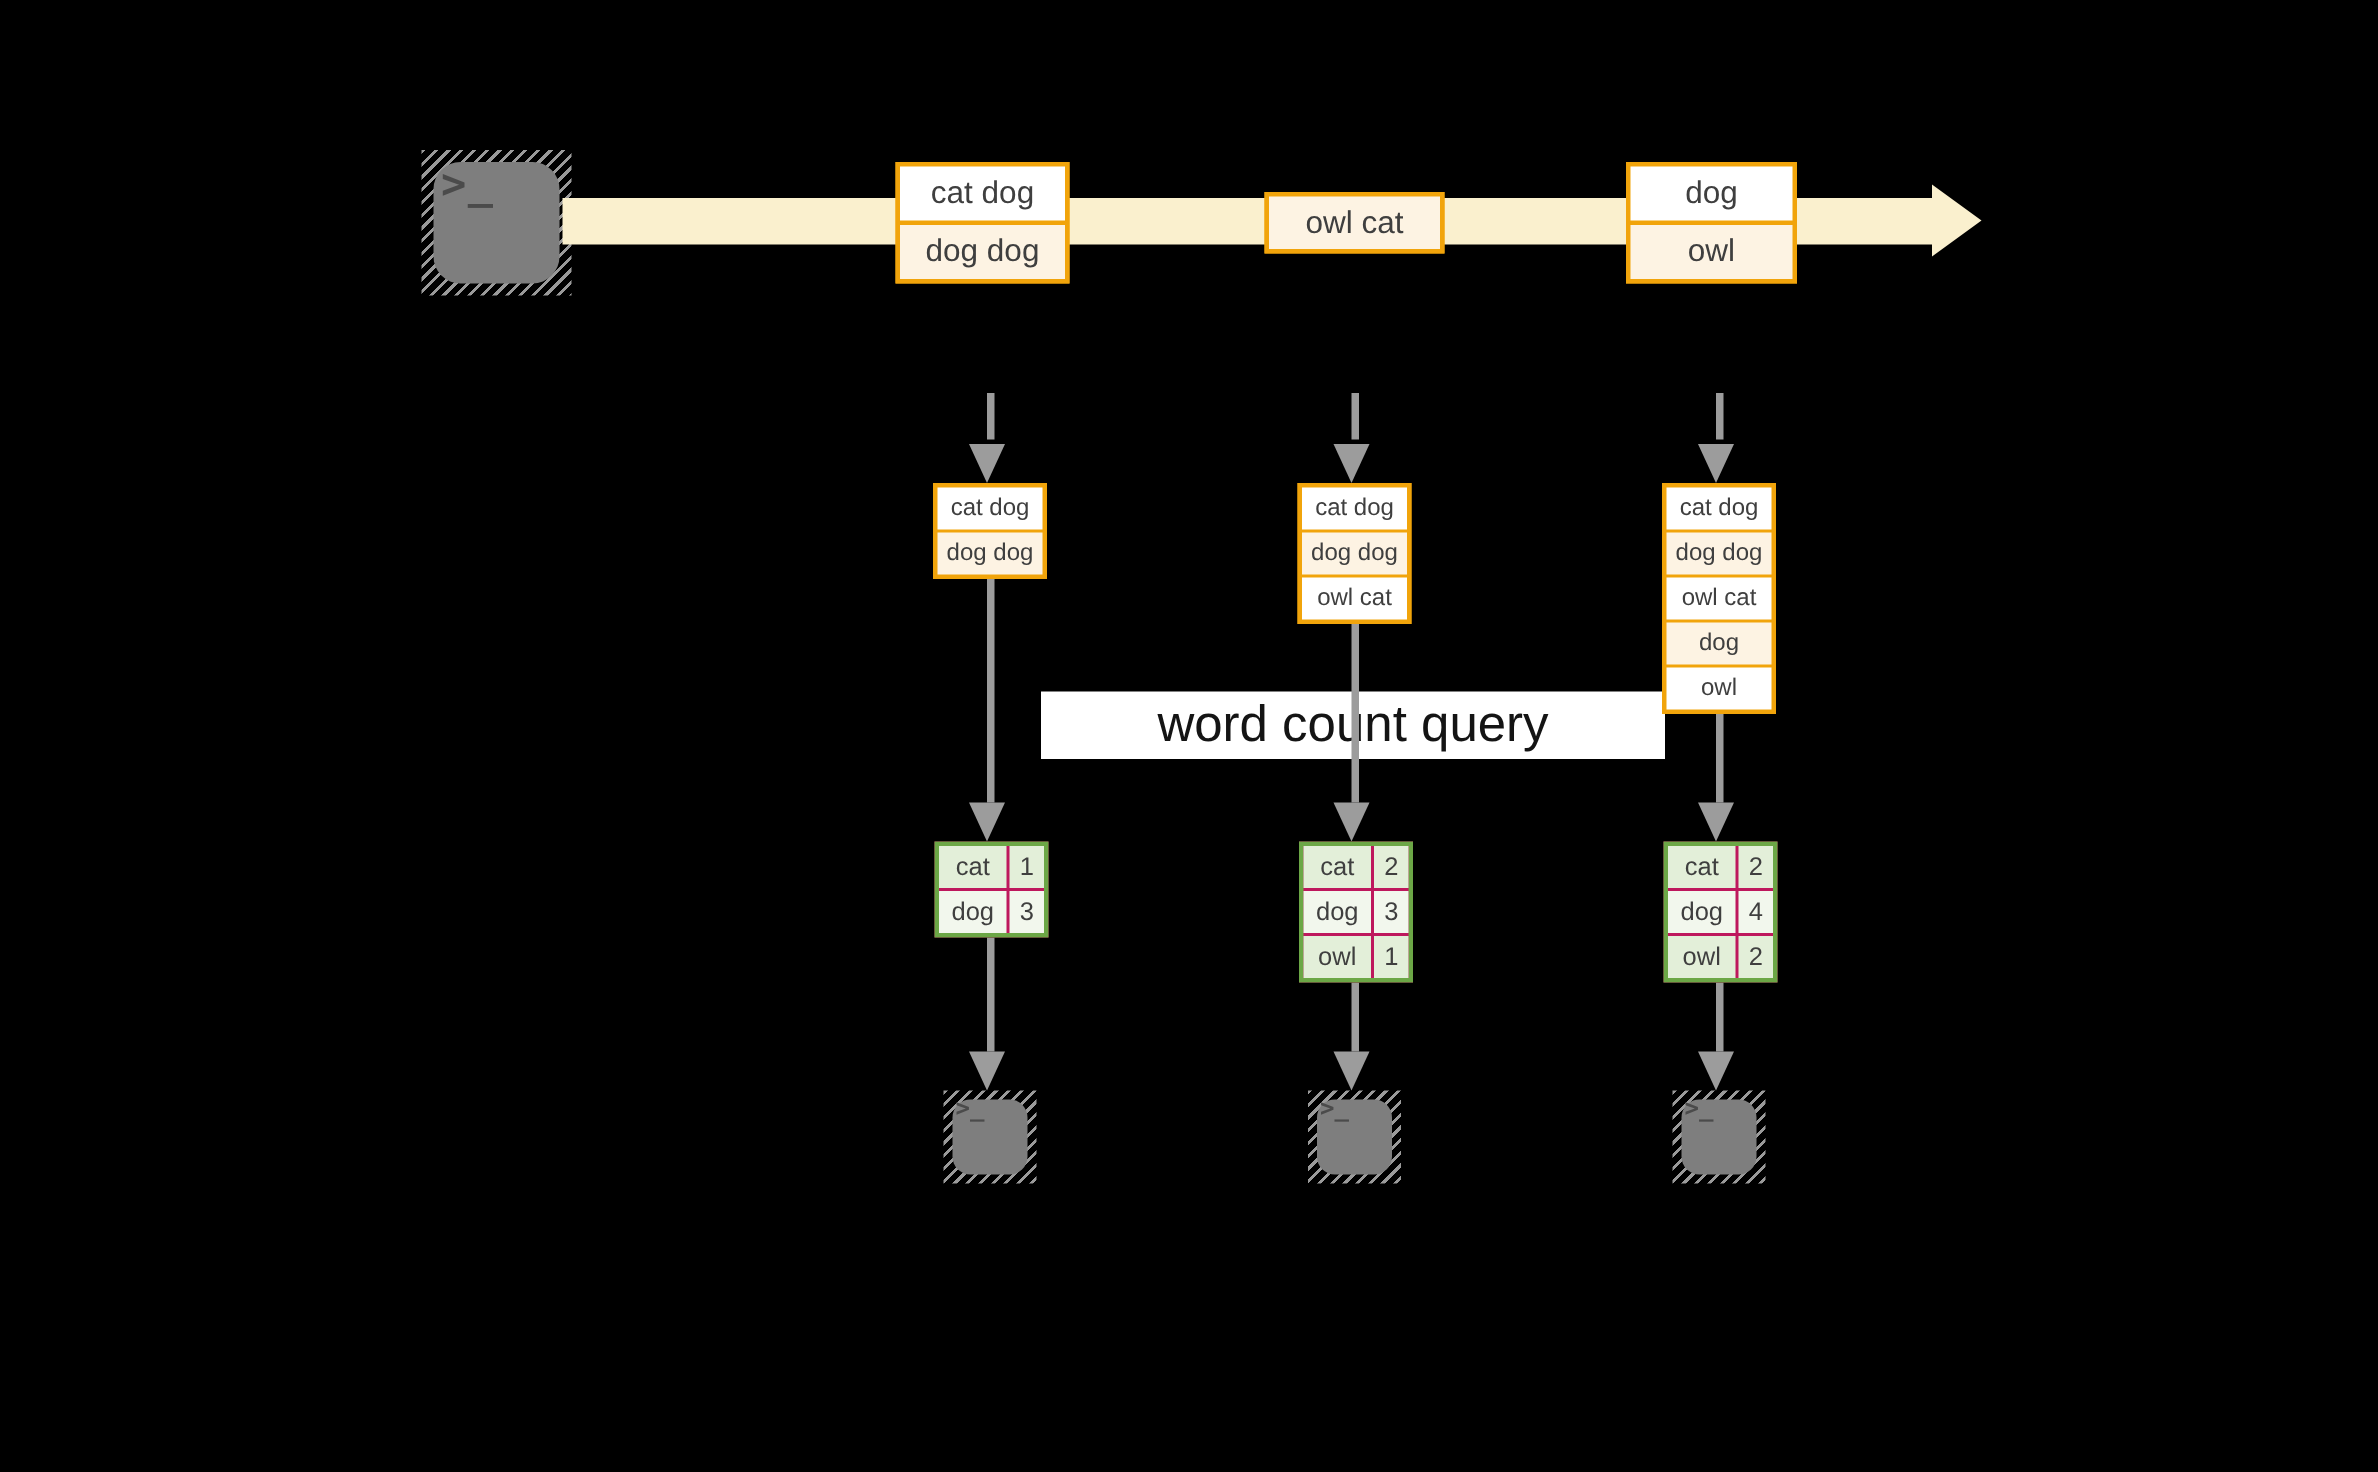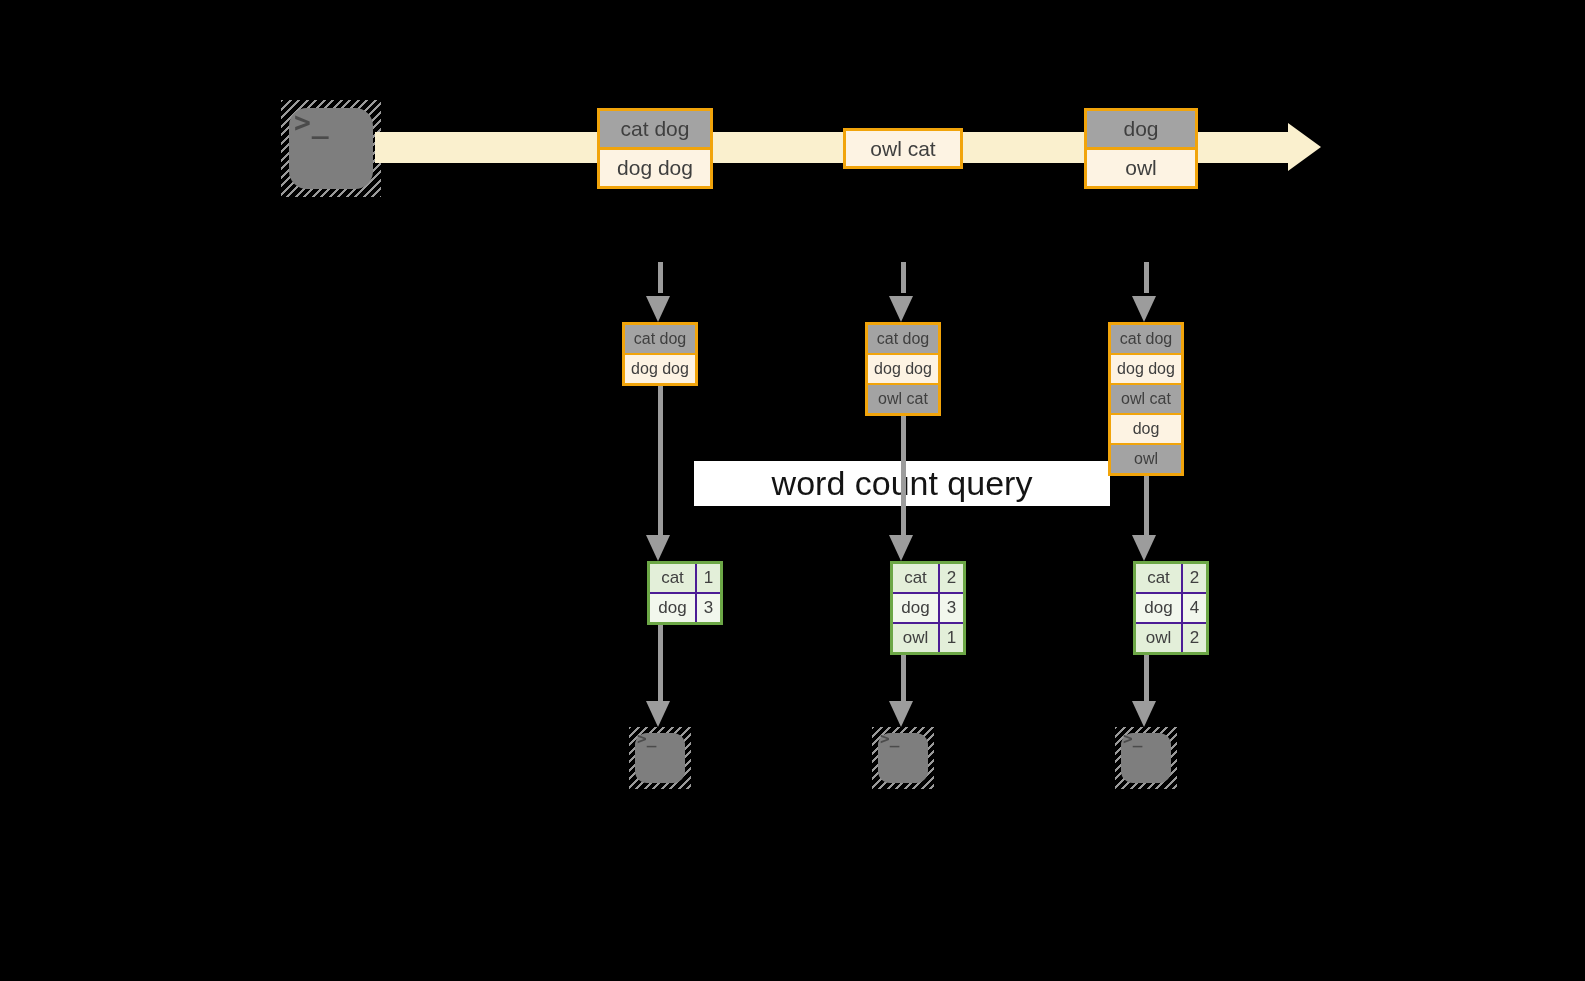--- a/index.html
+++ b/index.html
@@ -27,21 +27,21 @@
   .stream-head{
     position:absolute;left:1288px;top:123px;width:0;height:0;
     border-top:24px solid rgba(0,0,0,0);border-bottom:24px solid rgba(0,0,0,0);
     border-left:33px solid #faf0ce;
   }
   
   .obox{
     position:absolute;border:3px solid #f1a40b;background:#f1a40b;box-sizing:border-box;z-index:4;
   }
   .obox .cell{
-    background:#a3a3a3;text-align:center;overflow:hidden;white-space:nowrap;
+    background:#ffffff;text-align:center;overflow:hidden;white-space:nowrap;
   }
   .obox .cell + .cell{margin-top:3px;}
   .obox .cell.alt{background:#fdf3e3;}
   .ev .cell{height:36px;line-height:36px;font-size:21px;}
   .ev1cell .cell{height:35px;line-height:35px;font-size:21px;}
   .stack .cell{height:28px;line-height:28px;font-size:16px;}
   .stack .cell + .cell{margin-top:2px;}
   
   .vdash,.vline{position:absolute;width:5px;background:#9c9c9c;z-index:3;}
   .ahead{
@@ -49,22 +49,22 @@
     border-left:12px solid rgba(0,0,0,0);border-right:12px solid rgba(0,0,0,0);
     border-top:26px solid #9c9c9c;
   }
   
   .query-label{
     position:absolute;left:694px;top:461px;width:416px;height:45px;z-index:2;
     background:#ffffff;color:#141414;font-size:34px;line-height:45px;text-align:center;
   }
   
   .gtable{
-    position:absolute;border:3px solid #6ca746;background:#4c1d95;z-index:4;
-    display:grid;grid-template-columns:45px 23px;gap:2px;box-sizing:content-box;margin-left:24px;
+    position:absolute;border:3px solid #6ca746;background:#be185d;z-index:4;
+    display:grid;grid-template-columns:45px 23px;gap:2px;box-sizing:content-box;
   }
   .gtable .gcell{
     background:#e3efd9;height:28px;line-height:28px;text-align:center;font-size:17px;
   }
   .gtable .gcell.alt{background:#f2f7ed;}
 </style>
 </head>
 <body>
 
 <div class="canvas">

